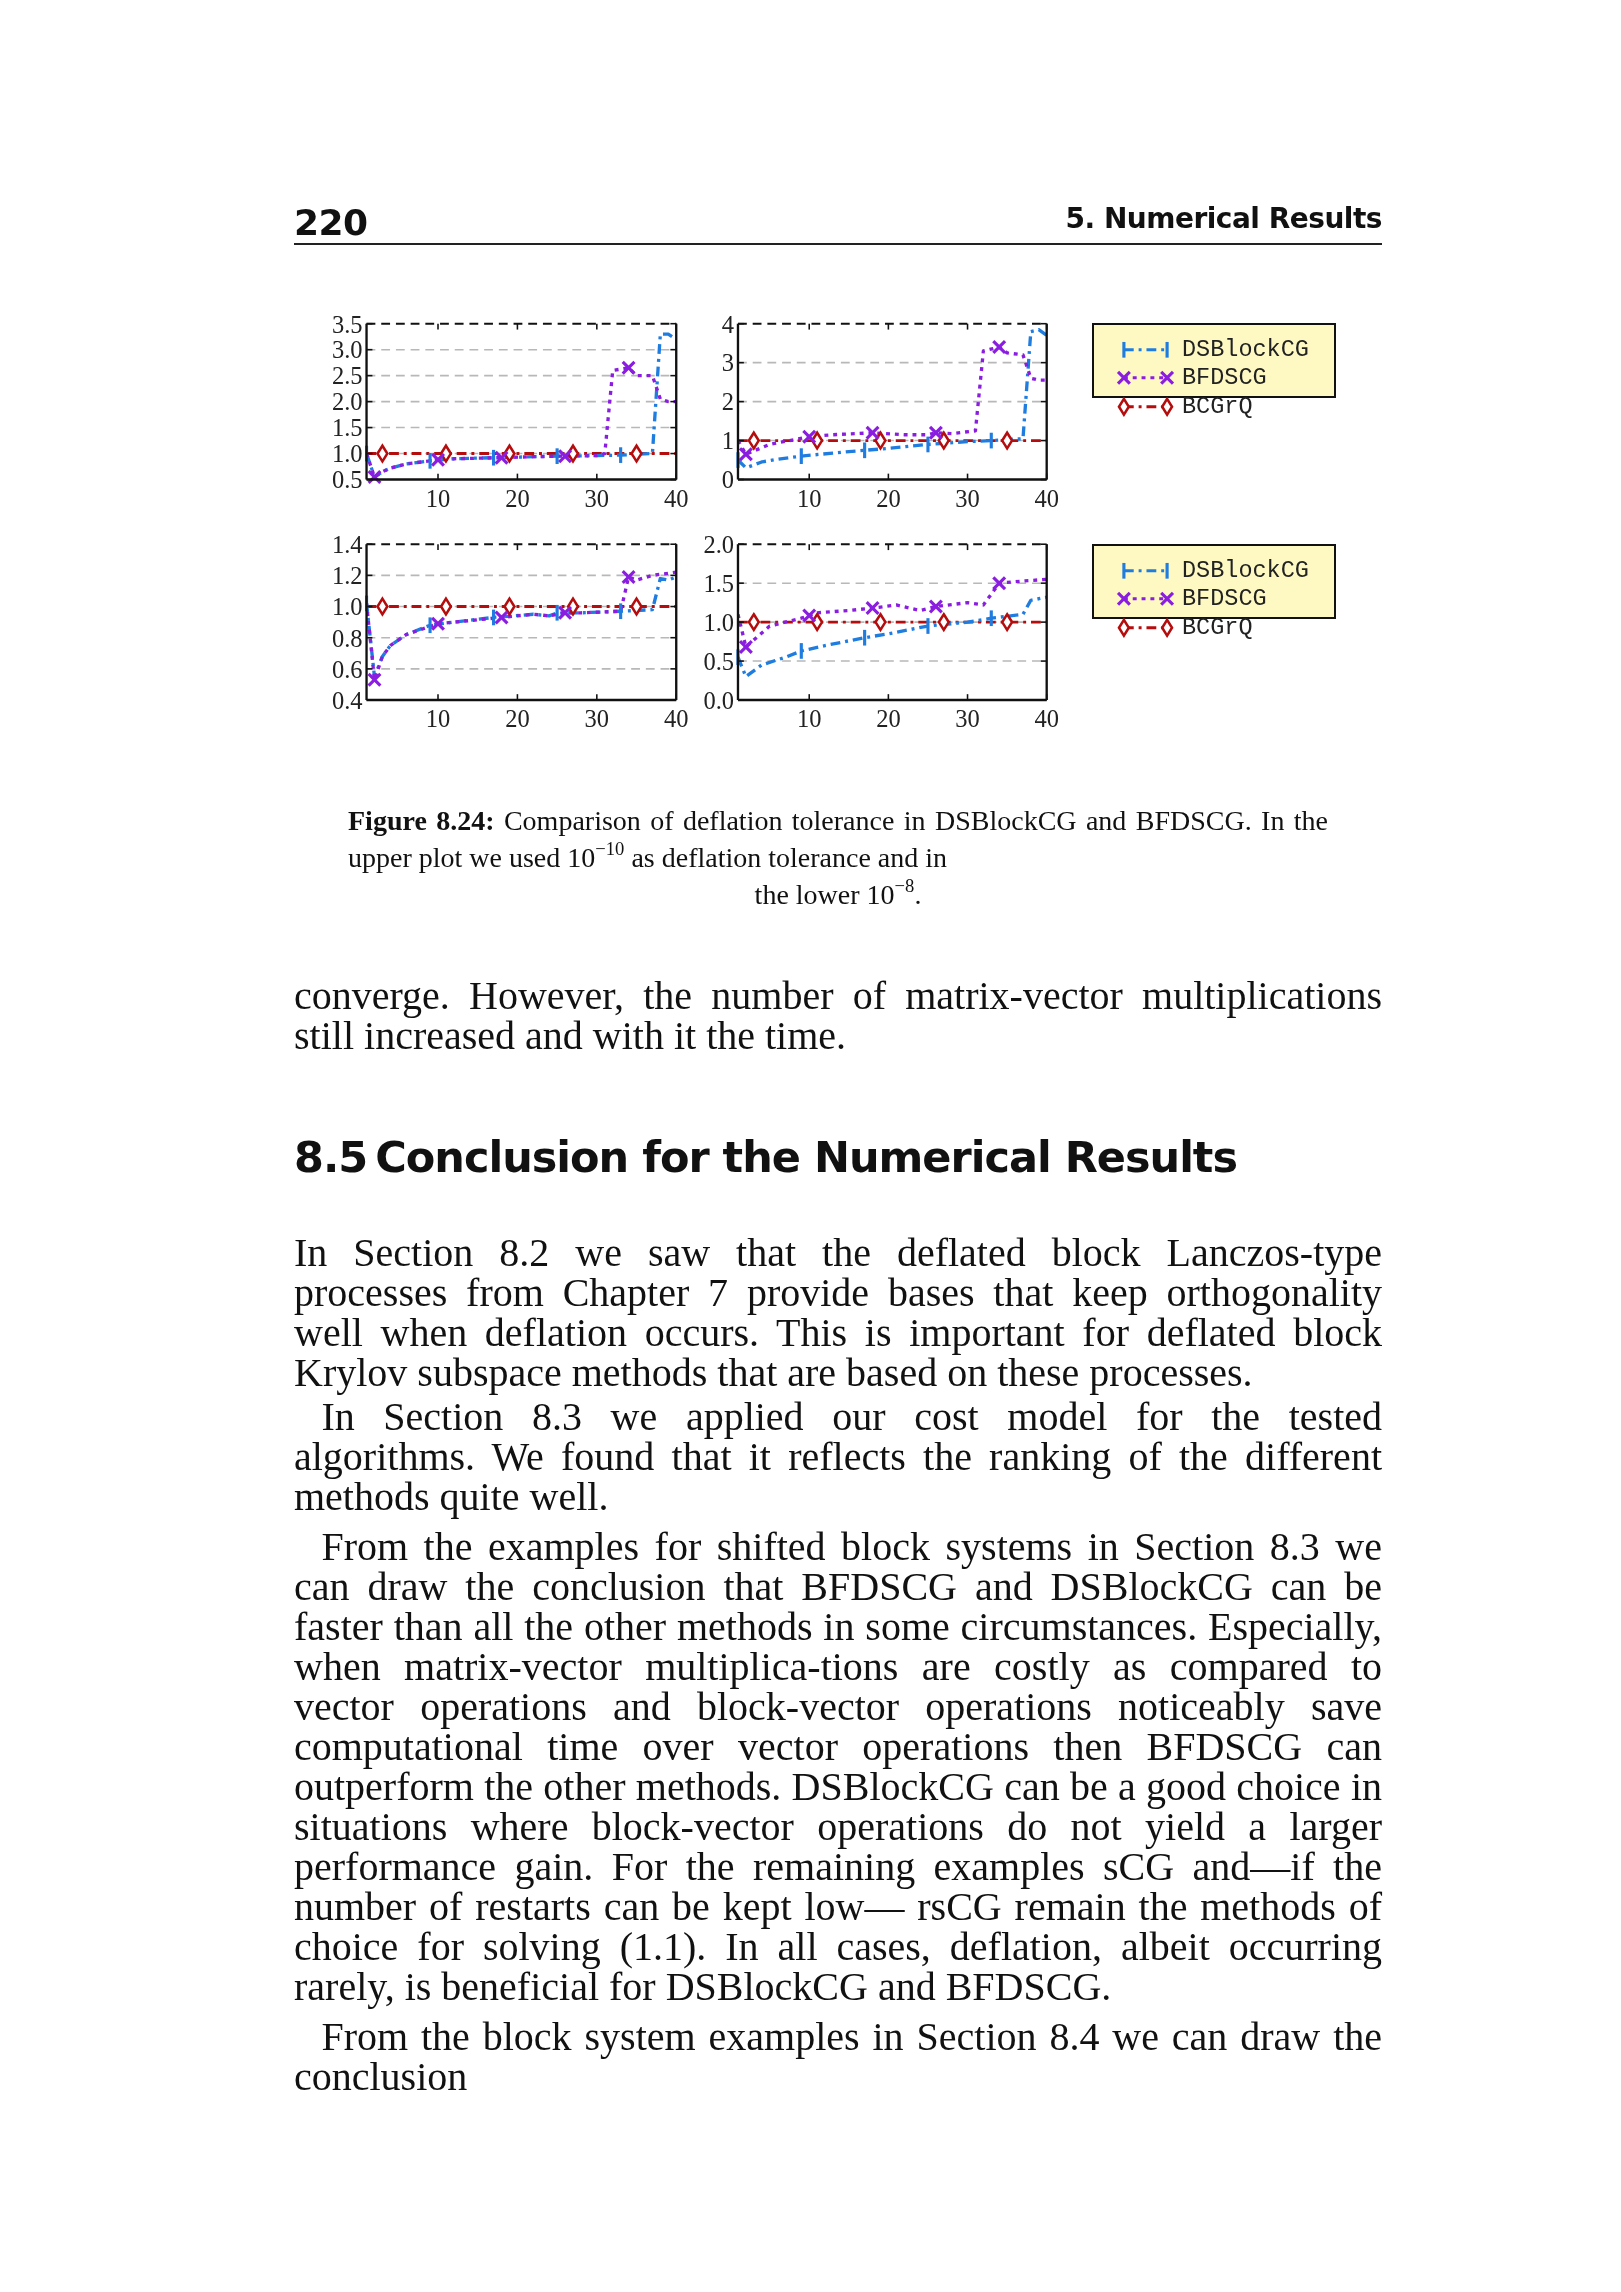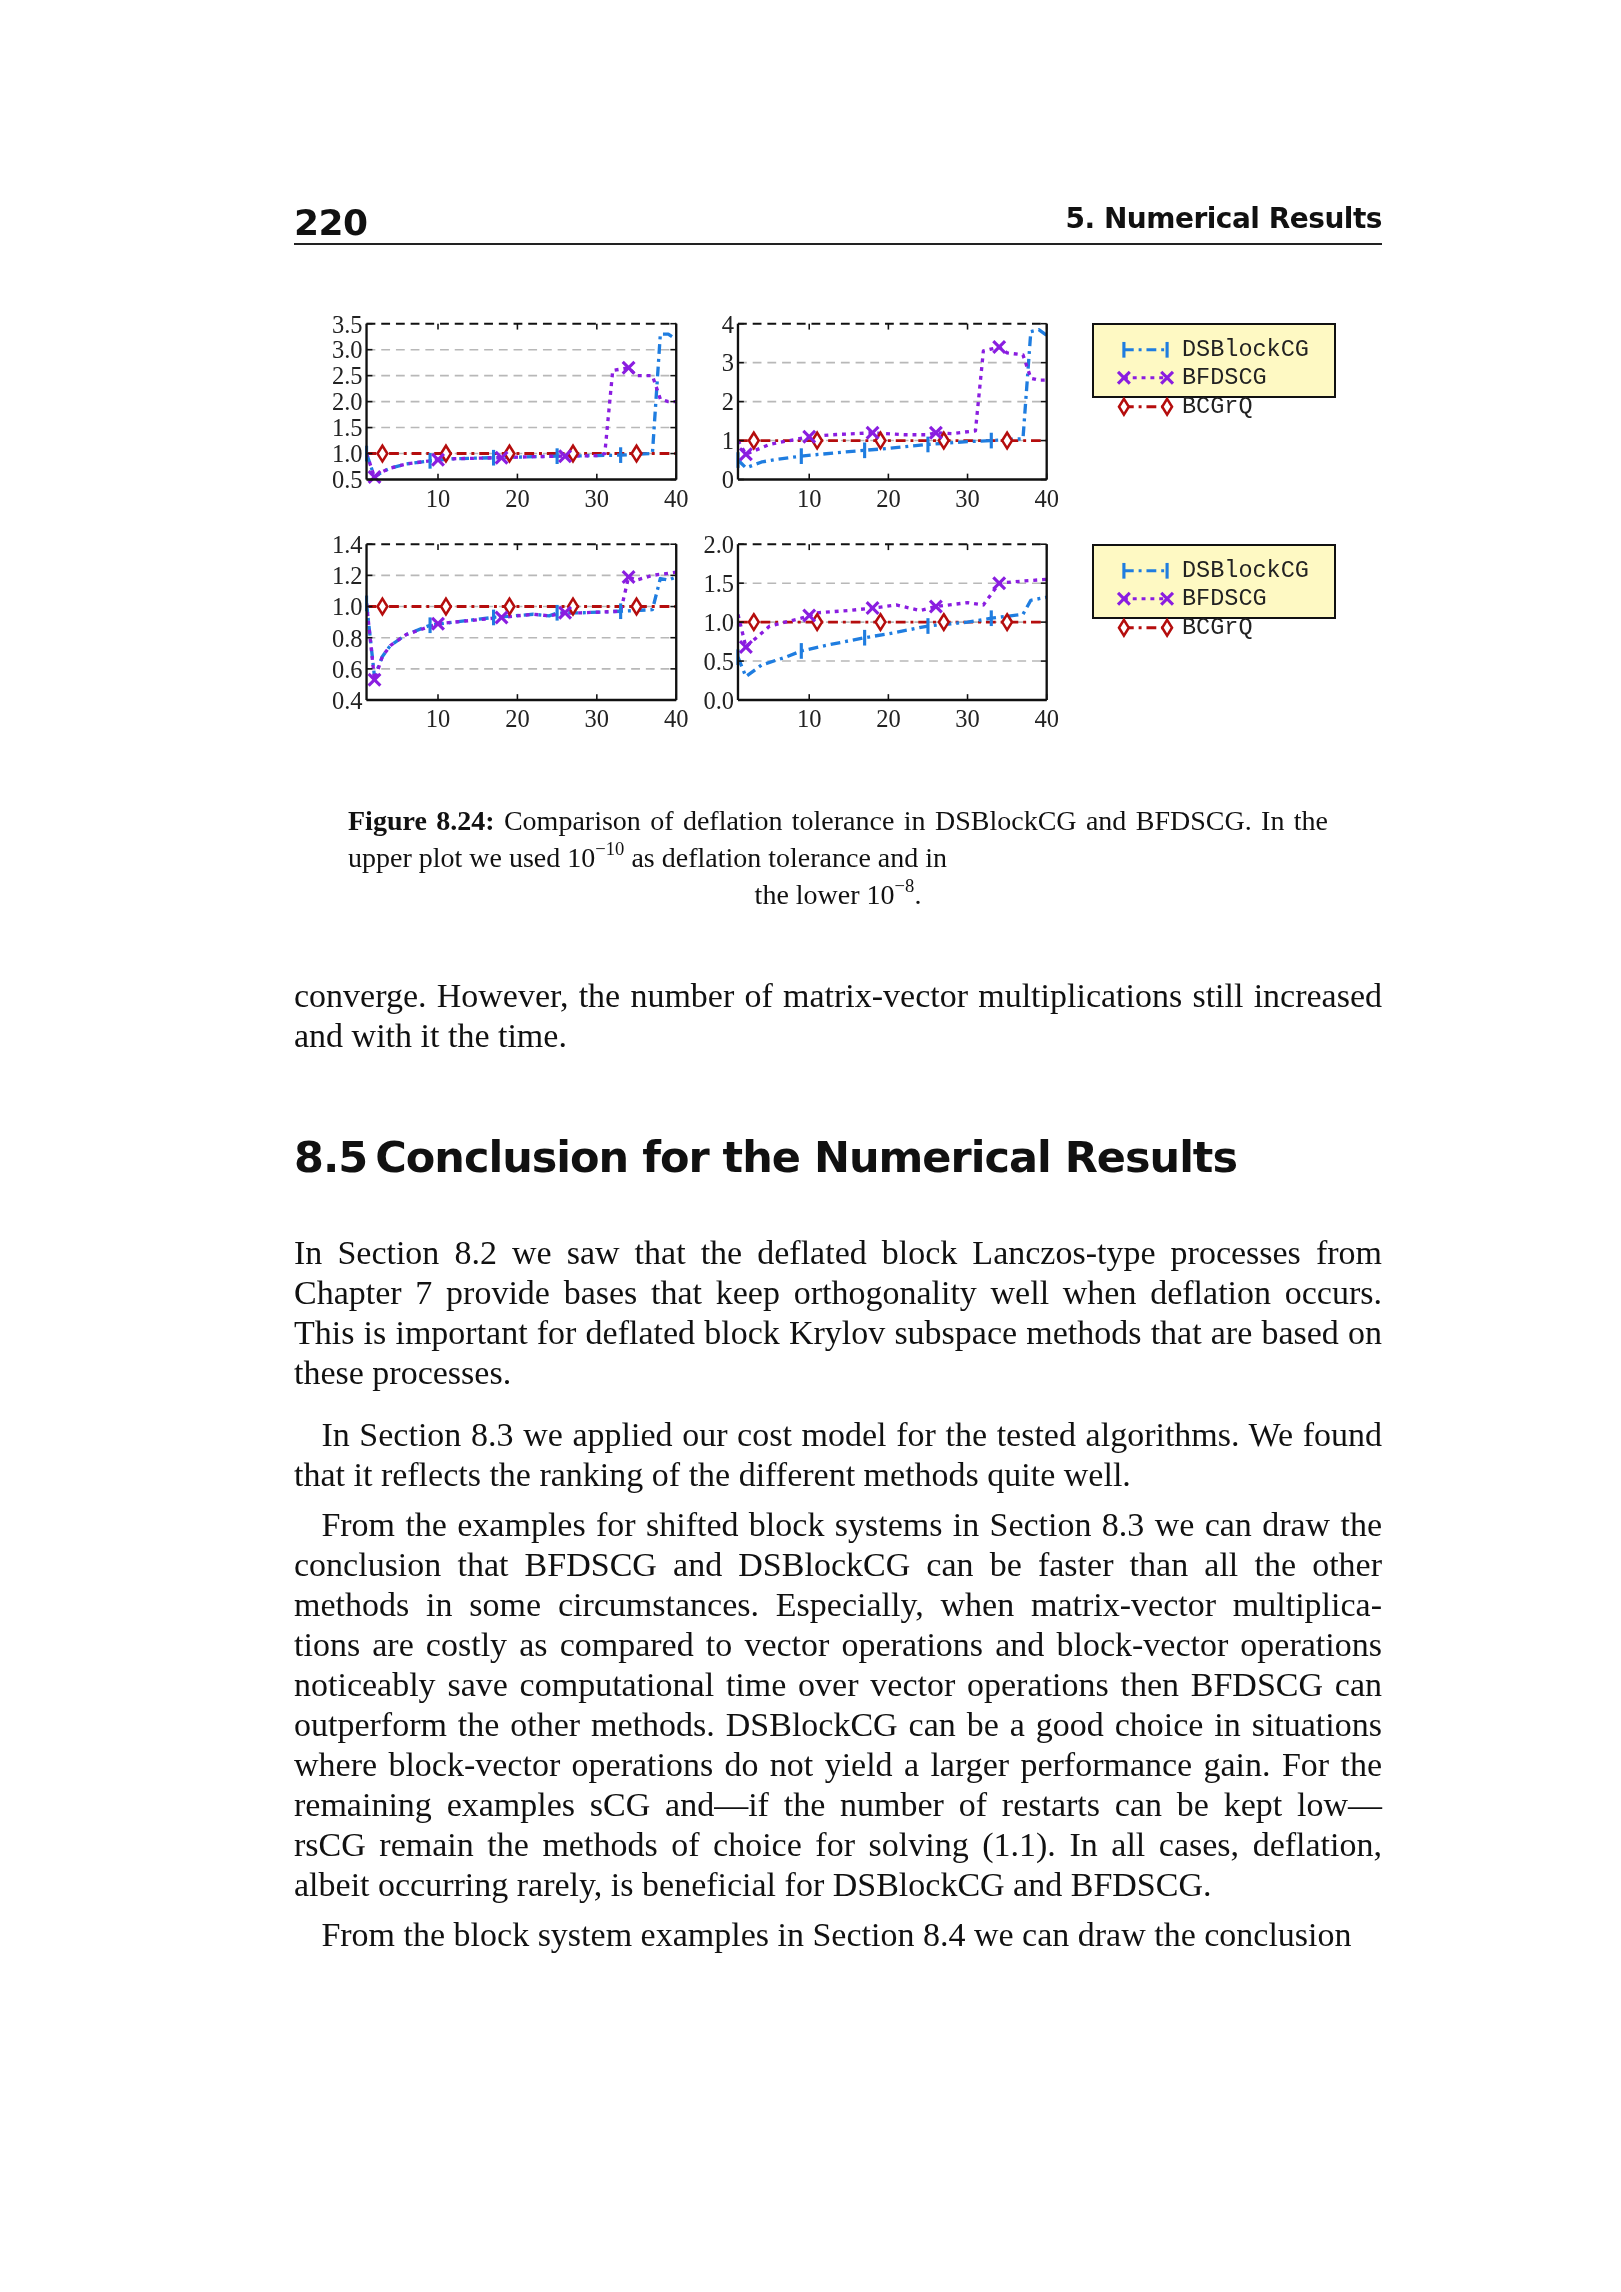--- a/index.html
+++ b/index.html
@@ -5,21 +5,21 @@
   html, body { margin: 0; padding: 0; background: #ffffff; }
   body { width: 1621px; height: 2293px; position: relative; overflow: hidden; font-family: "Liberation Serif", "DejaVu Serif", serif; color: #111; }
   .running-head { position: absolute; left: 294px; top: 198px; width: 1088px; height: 45px; border-bottom: 2px solid #222; }
   .page-num { position: absolute; left: 0; top: 3.9px; font-family: "DejaVu Sans", sans-serif; font-weight: bold; font-size: 36px; letter-spacing: -0.5px; }
   .chapter-title { position: absolute; right: 0; top: 3.9px; font-family: "DejaVu Sans", sans-serif; font-weight: bold; font-size: 28px; letter-spacing: -0.5px; }
   #figure { position: absolute; left: 0; top: 0; width: 1621px; height: 765px; }
   .caption { position: absolute; left: 348px; top: 802px; width: 980px; font-size: 28px; line-height: 37px; text-align: justify; }
   .caption .center-line { text-align: center; }
   .caption b { font-weight: bold; }
   .caption sup { font-size: 18.6px; vertical-align: 11.8px; line-height: 0; }
-  .body-text { position: absolute; left: 294px; width: 1088px; font-size: 34px; line-height: 40px; text-align: justify; }
+  .body-text { position: absolute; left: 294px; width: 1088px; font-size: 40px; line-height: 40px; text-align: justify; }
   .p { margin: 0; }
   .indent { text-indent: 27.4px; }
   .section-heading { position: absolute; left: 294px; top: 1132px; font-family: "DejaVu Sans", sans-serif; font-weight: bold; font-size: 43px; letter-spacing: -1px; }
   .section-heading .num { margin-right: 8px; }
   .legend-box { position: absolute; width: 244px; height: 75px; border: 2px solid #111; box-sizing: border-box; background: #fef9c3; }
   .legend-row { position: absolute; left: 0; height: 29px; width: 100%; }
   .legend-label { position: absolute; left: 88px; top: 0; font-family: "Liberation Mono", "DejaVu Sans Mono", monospace; font-size: 23.5px; line-height: 29px; color: #222; }
   .legend-sample { position: absolute; left: 21.6px; top: 3.9px; width: 59px; height: 21.6px; }
 </style>
 </head>
@@ -419,17 +419,17 @@
 <div class="body-text" style="top:976px;">
   <p class="p">converge. However, the number of matrix-vector multiplications still increased and with it the time.</p>
 </div>
 
 <div class="section-heading">
   <span class="num">8.5</span><span>Conclusion for the Numerical Results</span>
 </div>
 
 <div class="body-text" style="top:1233px;">
   <p class="p">In Section 8.2 we saw that the deflated block Lanczos-type processes from Chapter 7 provide bases that keep orthogonality well when deflation occurs. This is important for deflated block Krylov subspace methods that are based on these processes.</p>
-  <p class="p indent" style="margin-top:22px;">In Section 8.3 we applied our cost model for the tested algorithms. We found that it reflects the ranking of the different methods quite well.</p>
+  <p class="p indent" style="margin-top:4px;">In Section 8.3 we applied our cost model for the tested algorithms. We found that it reflects the ranking of the different methods quite well.</p>
   <p class="p indent" style="margin-top:9.8px;">From the examples for shifted block systems in Section 8.3 we can draw the conclusion that BFDSCG and DSBlockCG can be faster than all the other methods in some circumstances.  Especially, when matrix-vector multiplica-tions are costly as compared to vector operations and block-vector operations noticeably save computational time over vector operations then BFDSCG can outperform the other methods.  DSBlockCG can be a good choice in situations where block-vector operations do not yield a larger performance gain. For the remaining examples sCG and—if the number of restarts can be kept low— rsCG remain the methods of choice for solving (1.1).  In all cases, deflation, albeit occurring rarely, is beneficial for DSBlockCG and BFDSCG.</p>
   <p class="p indent" style="margin-top:9.8px;">From the block system examples in Section 8.4 we can draw the conclusion</p>
 </div>
 
 
 </body></html>

